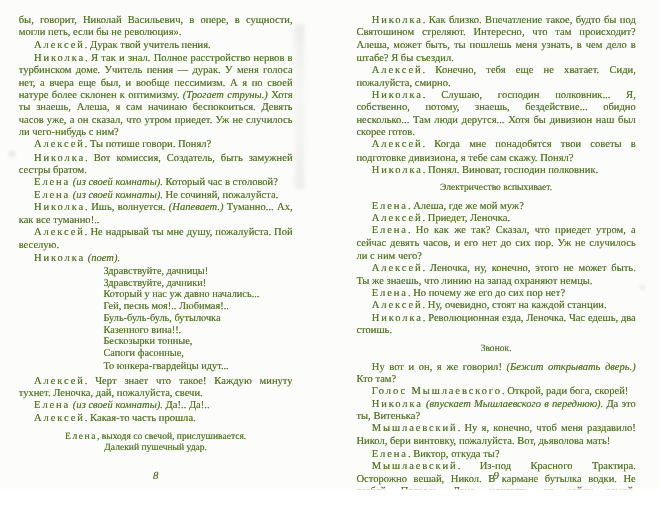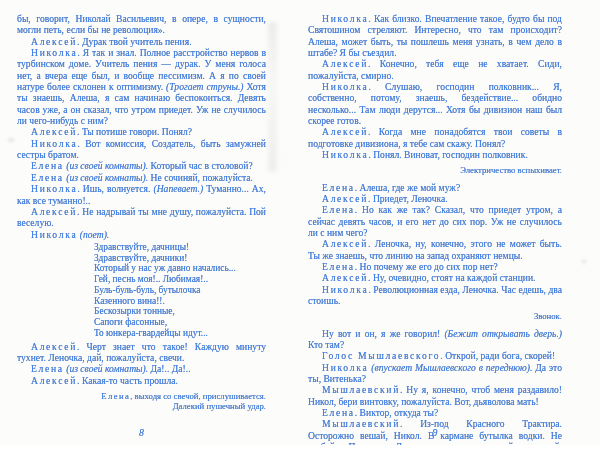--- a/index.html
+++ b/index.html
@@ -7,31 +7,31 @@
     padding: 0;
     background: #ffffff;
   }
   .spread {
     position: relative;
     width: 600px;
     height: 445px;
     background: #fcfcfa;
     overflow: hidden;
     font-family: "Liberation Serif", "DejaVu Serif", serif;
-    color: #3b82f6;
+    color: #4d7c0f;
     text-shadow: 0 0 0.4px rgba(40,40,40,0.55);
   }
   .page {
     position: absolute;
     top: 0;
     bottom: 0;
     overflow: hidden;
   }
   .page-left  { left: 17px;  width: 249px; }
-  .page-right { left: 308px; width: 254px; }
+  .page-right { left: 324px; width: 254px; }
   .content {
     padding-top: 13px;
     font-size: 9.6px;
     line-height: 11.35px;
     text-align: justify;
   }
   p.para {
     margin: 0;
     text-indent: 14px;
   }
@@ -41,21 +41,21 @@
   .song {
     margin: 2px 0 2px 77px;
     font-size: 9.4px;
     line-height: 10.75px;
     text-align: left;
   }
   .dir {
     margin: 5px 0 6px 0;
     font-size: 8.7px;
     line-height: 10.2px;
-    text-align: right;
+    text-align: center;
   }
   .dir .sp { letter-spacing: 1.4px; }
   .pagenum {
     position: absolute;
     left: 0;
     right: 0;
     bottom: 7px;
     text-align: center;
     font-style: italic;
     font-size: 9.8px;

